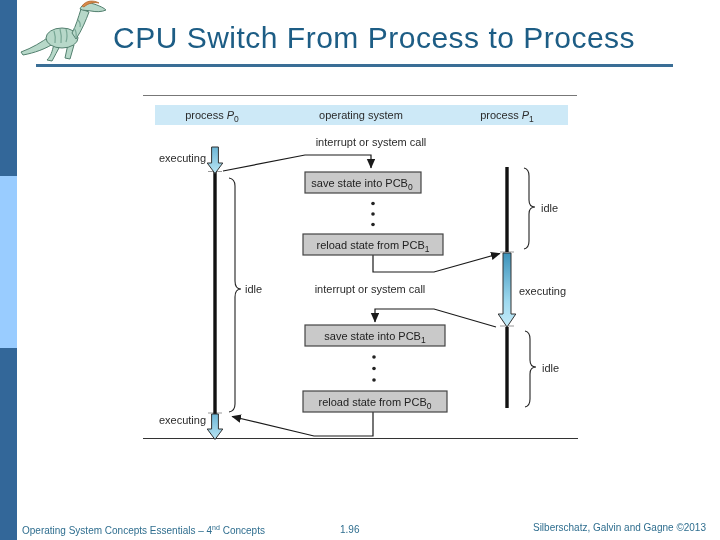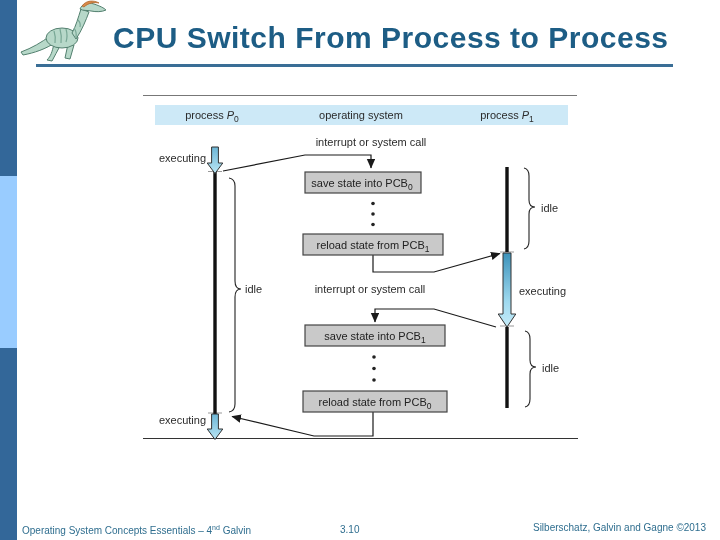--- a/index.html
+++ b/index.html
@@ -5,21 +5,21 @@
   html,body{margin:0;padding:0;background:#e8e8e8;}
   .slide{
     position:relative;width:720px;height:540px;background:#ffffff;
     font-family:"Liberation Sans",sans-serif;overflow:hidden;
   }
   .stripe{position:absolute;left:0;top:0;width:17px;height:540px;}
   .stripe .seg-dark-top{position:absolute;left:0;top:0;width:17px;height:176px;background:#336799;}
   .stripe .seg-light{position:absolute;left:0;top:176px;width:17px;height:172px;background:#99ccff;}
   .stripe .seg-dark-bottom{position:absolute;left:0;top:348px;width:17px;height:192px;background:#336799;}
   .title{
-    position:absolute;left:113px;top:21px;font-size:30px;font-weight:bold;
+    position:absolute;left:113px;top:21px;font-size:30px;font-weight:normal;
     color:#1d5d85;letter-spacing:0.5px;white-space:nowrap;
   }
   .title-rule{position:absolute;left:36px;top:64px;width:637px;height:3px;background:#3a6e96;}
   .dino{position:absolute;left:18px;top:0px;}
   .footer{position:absolute;left:0;top:522px;width:720px;height:18px;font-size:10px;color:#2f6e8f;}
   .footer .book{position:absolute;left:22px;top:2px;white-space:nowrap;}
   .footer .book sup{font-size:7px;}
   .footer .page{position:absolute;left:340px;top:2px;}
   .footer .credits{position:absolute;right:14px;top:0;white-space:nowrap;}
   svg text{font-family:"Liberation Sans",sans-serif;}
@@ -141,18 +141,18 @@
       <text x="206" y="162" text-anchor="end">executing</text>
       <text x="245" y="293">idle</text>
       <text x="206" y="424" text-anchor="end">executing</text>
       <text x="541" y="212">idle</text>
       <text x="519" y="295">executing</text>
       <text x="542" y="372">idle</text>
     </g>
   </svg>
 
   <div class="footer">
-    <span class="book"><span>Operating System Concepts Essentials – 4</span><sup>nd</sup><span> Galvin</span></span>
-    <span class="page">3.10</span>
+    <span class="book"><span>Operating System Concepts Essentials – 4</span><sup>nd</sup><span> Concepts</span></span>
+    <span class="page">1.96</span>
     <span class="credits">Silberschatz, Galvin and Gagne ©2013</span>
   </div>
 
 </div>
 
 </body></html>

